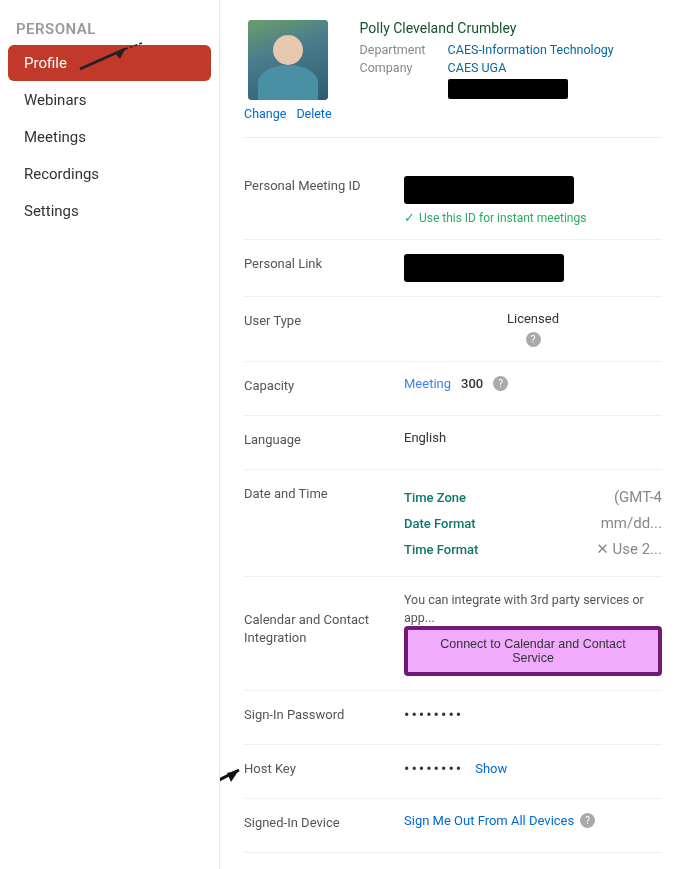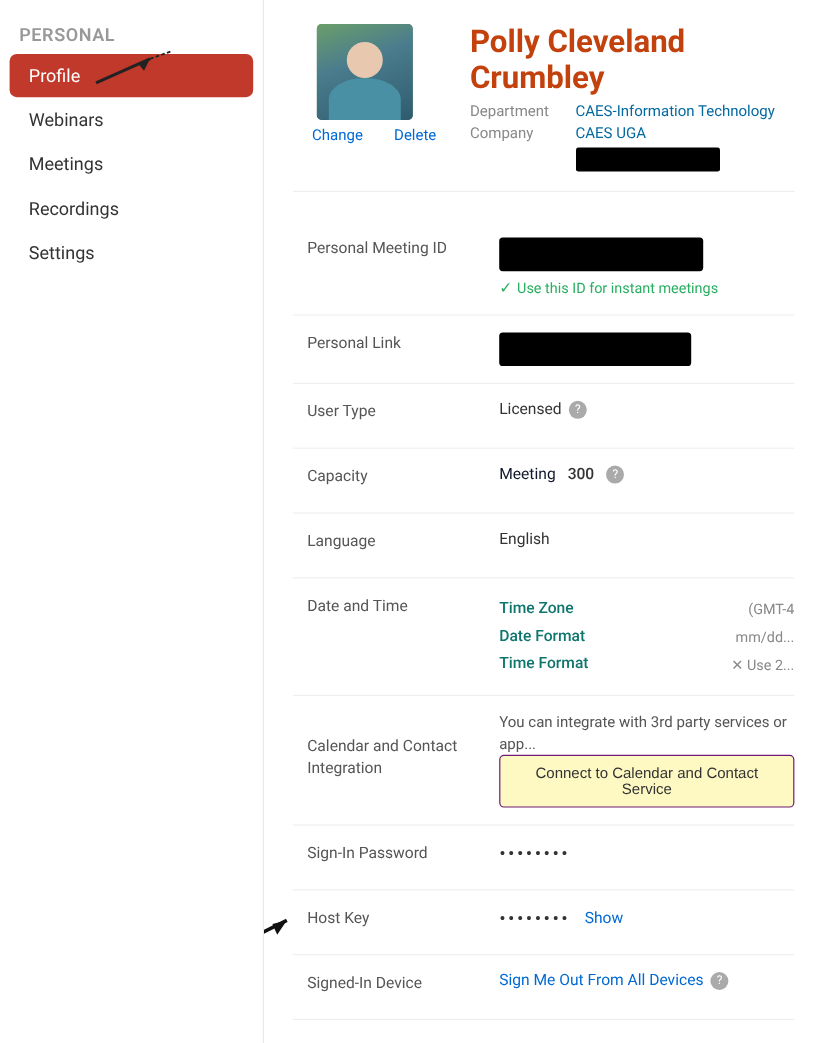--- a/index.html
+++ b/index.html
@@ -110,30 +110,29 @@
     .avatar-actions {
       display: flex;
       gap: 10px;
       margin-top: 6px;
     }
     .avatar-link {
       color: #0069d3;
       cursor: pointer;
       font-size: 12.5px;
       text-decoration: none;
-      margin-left: 16px;
     }
 
     .profile-info {
       flex: 1;
     }
     .profile-name {
-      font-size: 26px;
-      font-weight: 700;
-      color: #c2410c;
+      font-size: 14px;
+      font-weight: 400;
+      color: #14532d;
       margin-bottom: 6px;
     }
     .profile-meta-row {
       display: flex;
       gap: 8px;
       margin-bottom: 3px;
       font-size: 12.5px;
       color: #555;
     }
     .profile-meta-label {
@@ -159,21 +158,20 @@
       padding: 14px 0;
       border-bottom: 1px solid #f0f0f0;
       min-height: 54px;
     }
     .field-label {
       width: 160px;
       flex-shrink: 0;
       color: #555;
       font-size: 13px;
       padding-top: 2px;
-      margin-left: 12px;
     }
     .field-value {
       flex: 1;
       color: #333;
       font-size: 13px;
     }
     .field-black-bar {
       height: 28px;
       background: #000;
       border-radius: 3px;
@@ -201,41 +199,42 @@
       color: #27ae60;
     }
     .check-icon {
       color: #27ae60;
       font-size: 13px;
     }
     .user-type-row {
       display: flex;
       align-items: center;
       gap: 6px;
+      flex-direction: column;
     }
     .info-icon {
       width: 15px;
       height: 15px;
       border-radius: 50%;
       background: #aaa;
       color: #fff;
       font-size: 10px;
       display: inline-flex;
       align-items: center;
       justify-content: center;
       cursor: pointer;
       flex-shrink: 0;
     }
     .capacity-row {
       display: flex;
       align-items: center;
       gap: 10px;
     }
     .capacity-label {
-      color: #0f172a;
+      color: #3b82f6;
     }
     .capacity-num {
       color: #333;
       font-weight: 500;
     }
 
     
     .dt-row {
       display: flex;
       justify-content: space-between;
@@ -243,32 +242,32 @@
       padding: 4px 0;
       font-size: 13px;
     }
     .dt-label {
       color: #0f766e;
       font-weight: 500;
       min-width: 100px;
     }
     .dt-truncated {
       color: #888;
-      font-size: 12px;
+      font-size: 15px;
     }
 
     
     .calendar-text {
       color: #555;
       font-size: 12.5px;
       line-height: 1.4;
     }
     .connect-btn {
-      background: #fef9c3;
-      border: 1px solid #701a75;
+      background: #f0abfc;
+      border: 4px solid #701a75;
       border-radius: 4px;
       padding: 7px 14px;
       font-size: 12.5px;
       color: #333;
       cursor: pointer;
     }
 
     
     .password-dots {
       color: #333;

